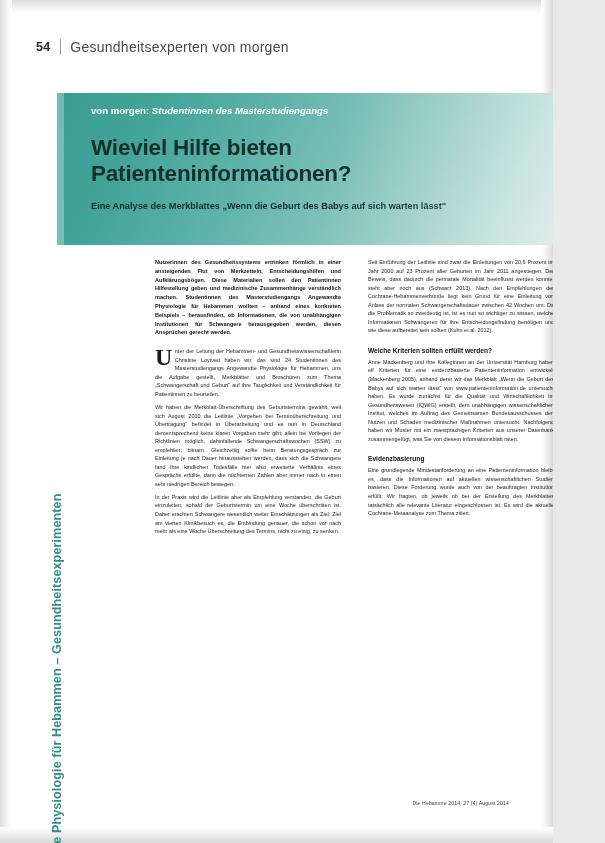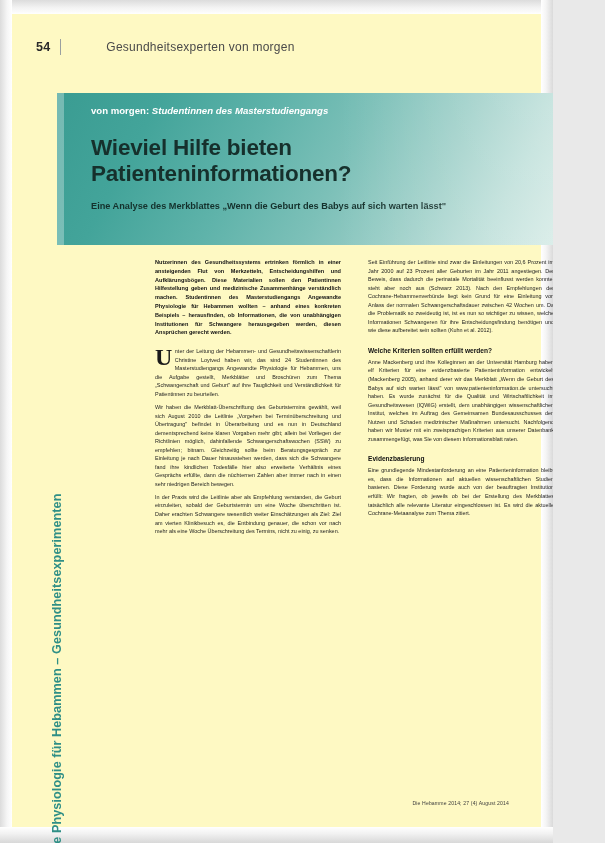--- a/index.html
+++ b/index.html
@@ -7,21 +7,21 @@
     padding: 0;
     background: #e9e9e9;
   }
   body {
     font-family: "Liberation Sans", sans-serif;
   }
   .page {
     position: relative;
     width: 553px;
     height: 843px;
-    background: #fef9c3;
+    background: #ffffff;
     overflow: hidden;
     box-sizing: border-box;
   }
   
   .scan-edge-top {
     position: absolute; top: 0; left: 0; right: 0; height: 14px;
     background: linear-gradient(to bottom, #dcdcdc 0%, #f3f3f3 55%, #ffffff 100%);
   }
   .scan-edge-bottom {
     position: absolute; bottom: 0; left: 0; right: 0; height: 16px;
@@ -51,25 +51,24 @@
     color: #2b2b2b;
     letter-spacing: .2px;
   }
   .runhead .rule {
     width: 1px;
     height: 16px;
     background: #9aa0a0;
     margin: 0 9px 0 10px;
   }
   .runhead .sect {
-    font-size: 12px;
+    font-size: 14px;
     color: #4a4a4a;
     letter-spacing: .25px;
     white-space: nowrap;
-    margin-left: 36px;
   }
 
   
   .vertical-title {
     position: absolute;
     left: 44px;
     top: 262px;
     width: 24px;
     height: 448px;
     display: flex;

